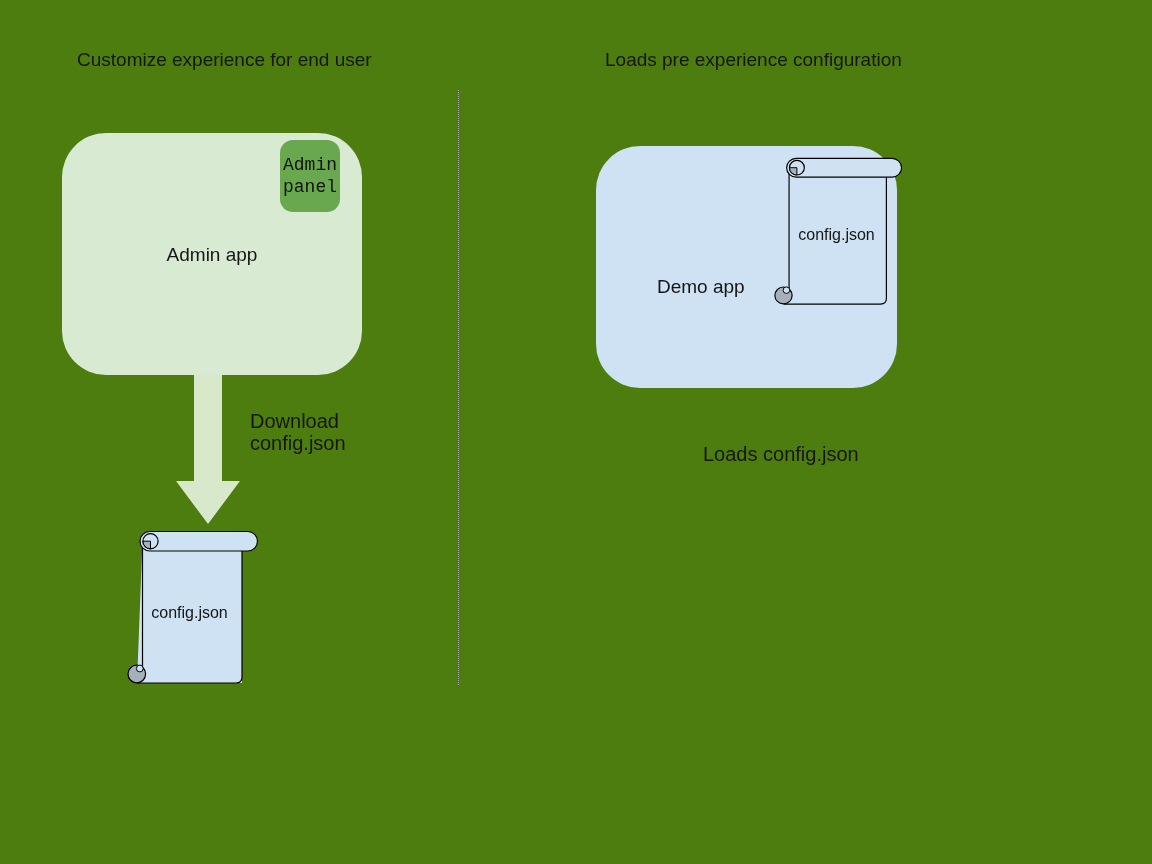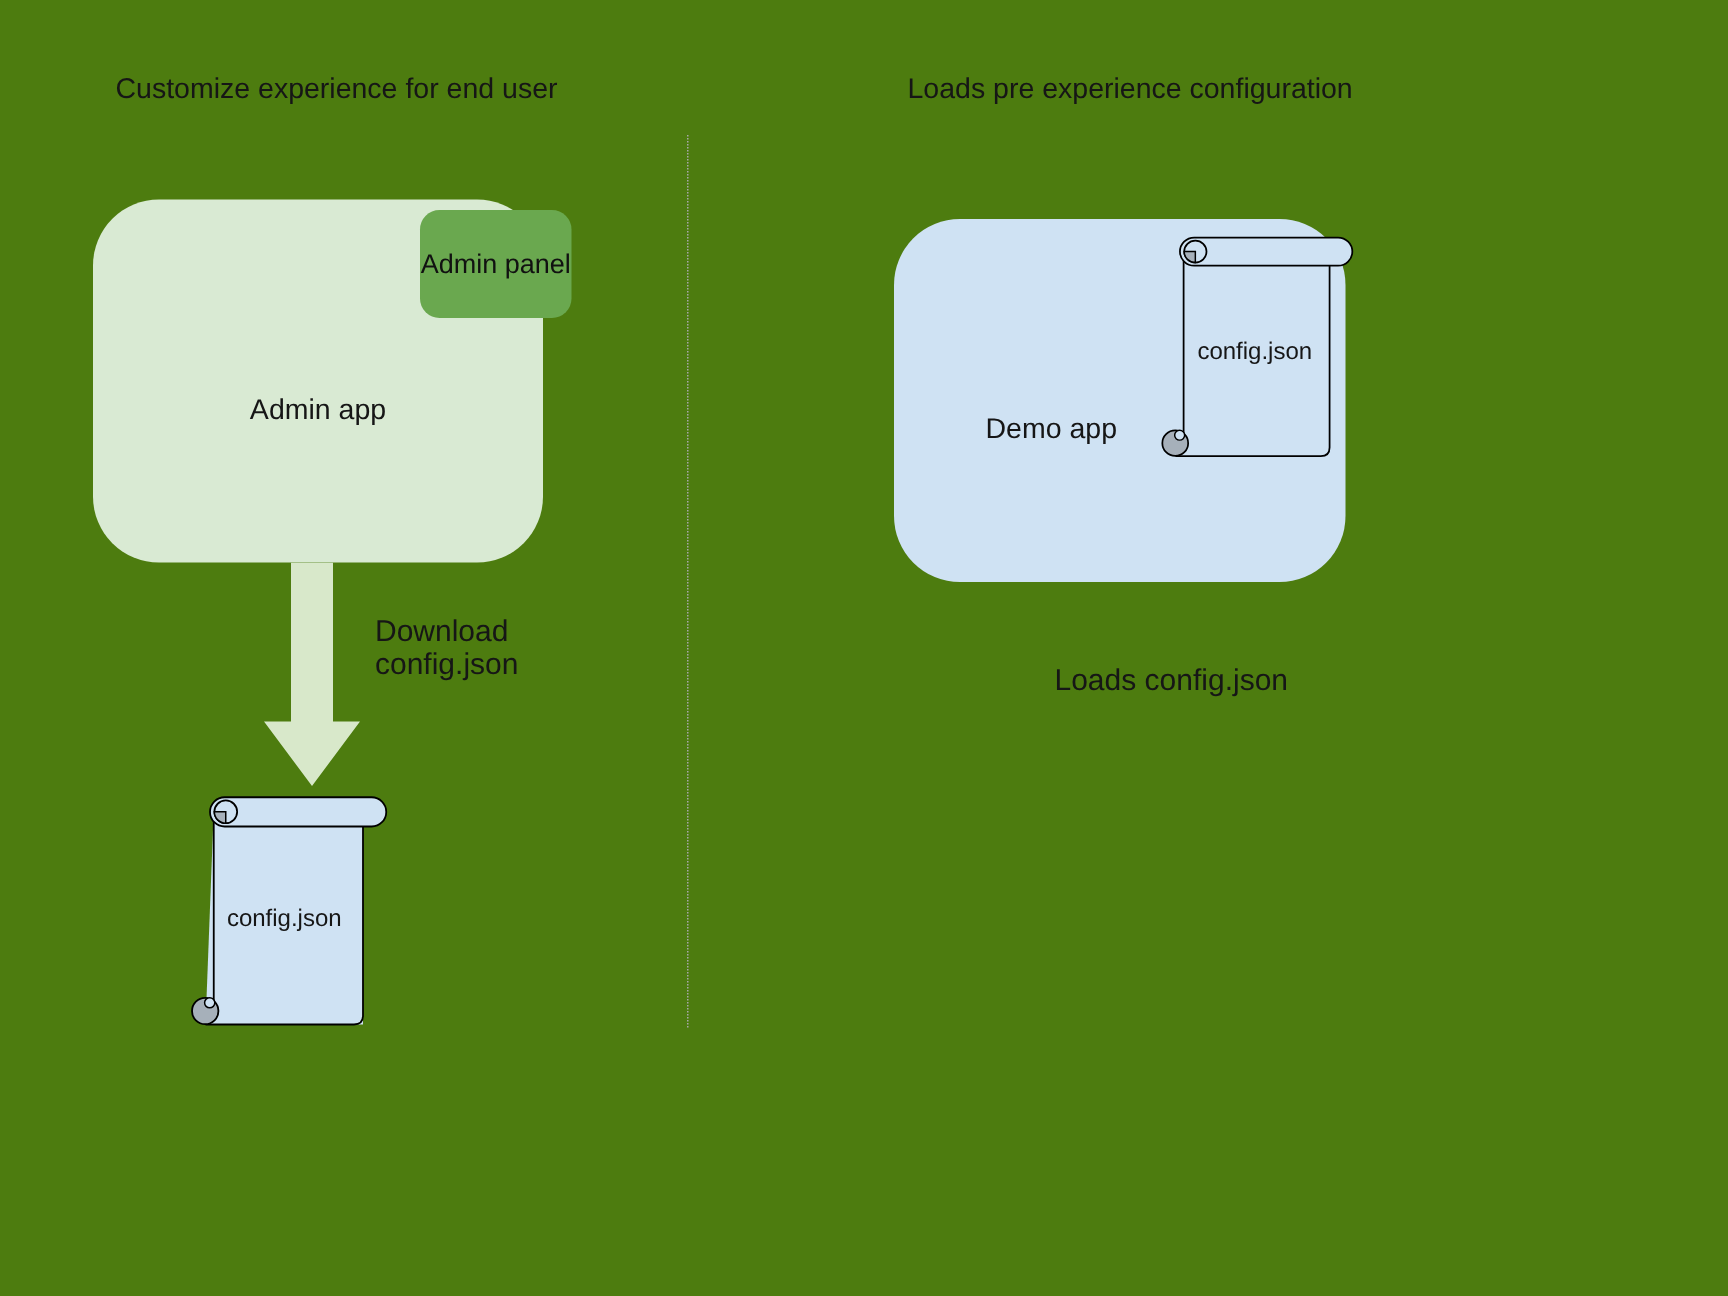--- a/index.html
+++ b/index.html
@@ -9,27 +9,27 @@
   }
   .txt{position:absolute;font-size:20px;line-height:22px;white-space:nowrap;}
   .prelines{white-space:pre-line;}
   
   .admin-box{
     position:absolute;left:62px;top:133px;width:300px;height:242px;
     background:#d9ead3;border-radius:44px;
   }
   .admin-app-label{
     position:absolute;left:62px;top:244px;width:300px;text-align:center;
-    font-size:19px;line-height:22px;margin-top:19px;
+    font-size:19px;line-height:22px;
   }
   .admin-panel{
-    position:absolute;left:280px;top:140px;width:101px;height:72px;
+    position:absolute;left:280px;top:140px;width:60px;height:72px;
     background:#6aa84f;border-radius:13px;
     display:flex;align-items:center;justify-content:center;text-align:center;
-    font-size:18px;line-height:22px;color:#111111;
+    font-size:18px;line-height:22px;color:#111111;font-family:Liberation Mono, monospace;
   }
   
   .down-arrow{position:absolute;left:176px;top:375px;}
   .download-caption{position:absolute;left:250px;top:410px;}
   
   .divider{
     position:absolute;left:458px;top:90px;height:595px;width:0;
     border-left:1px dotted #a8a8a8;
   }
   

